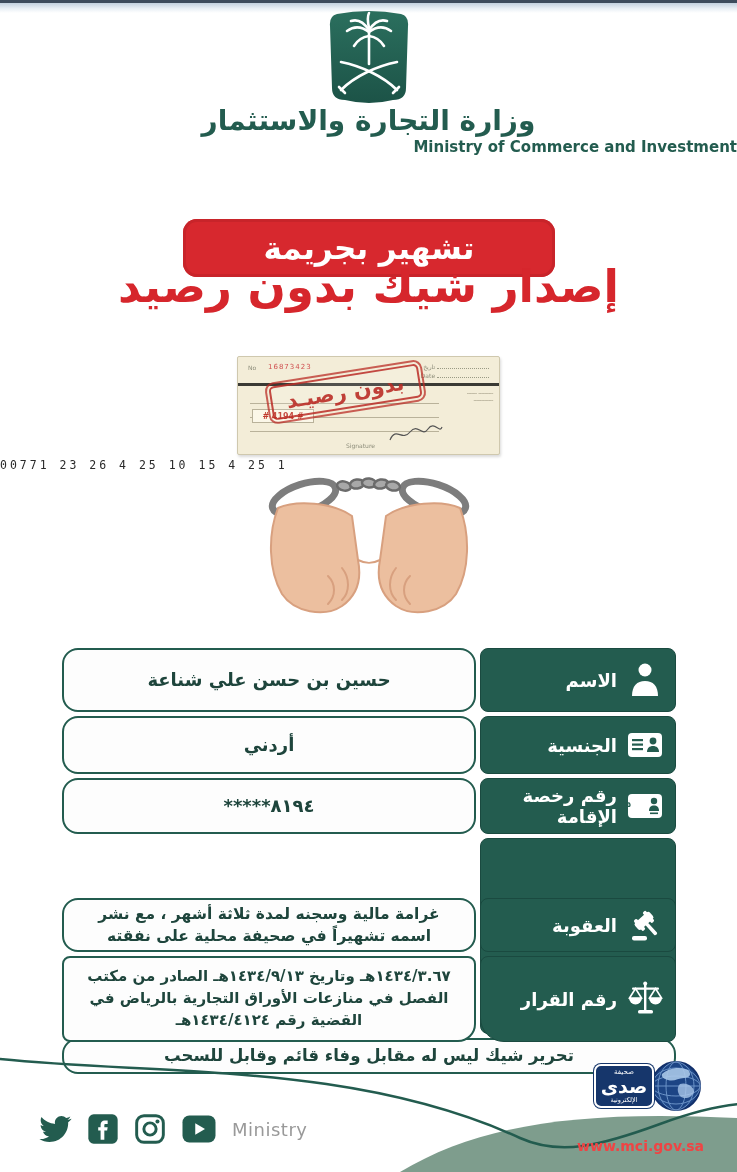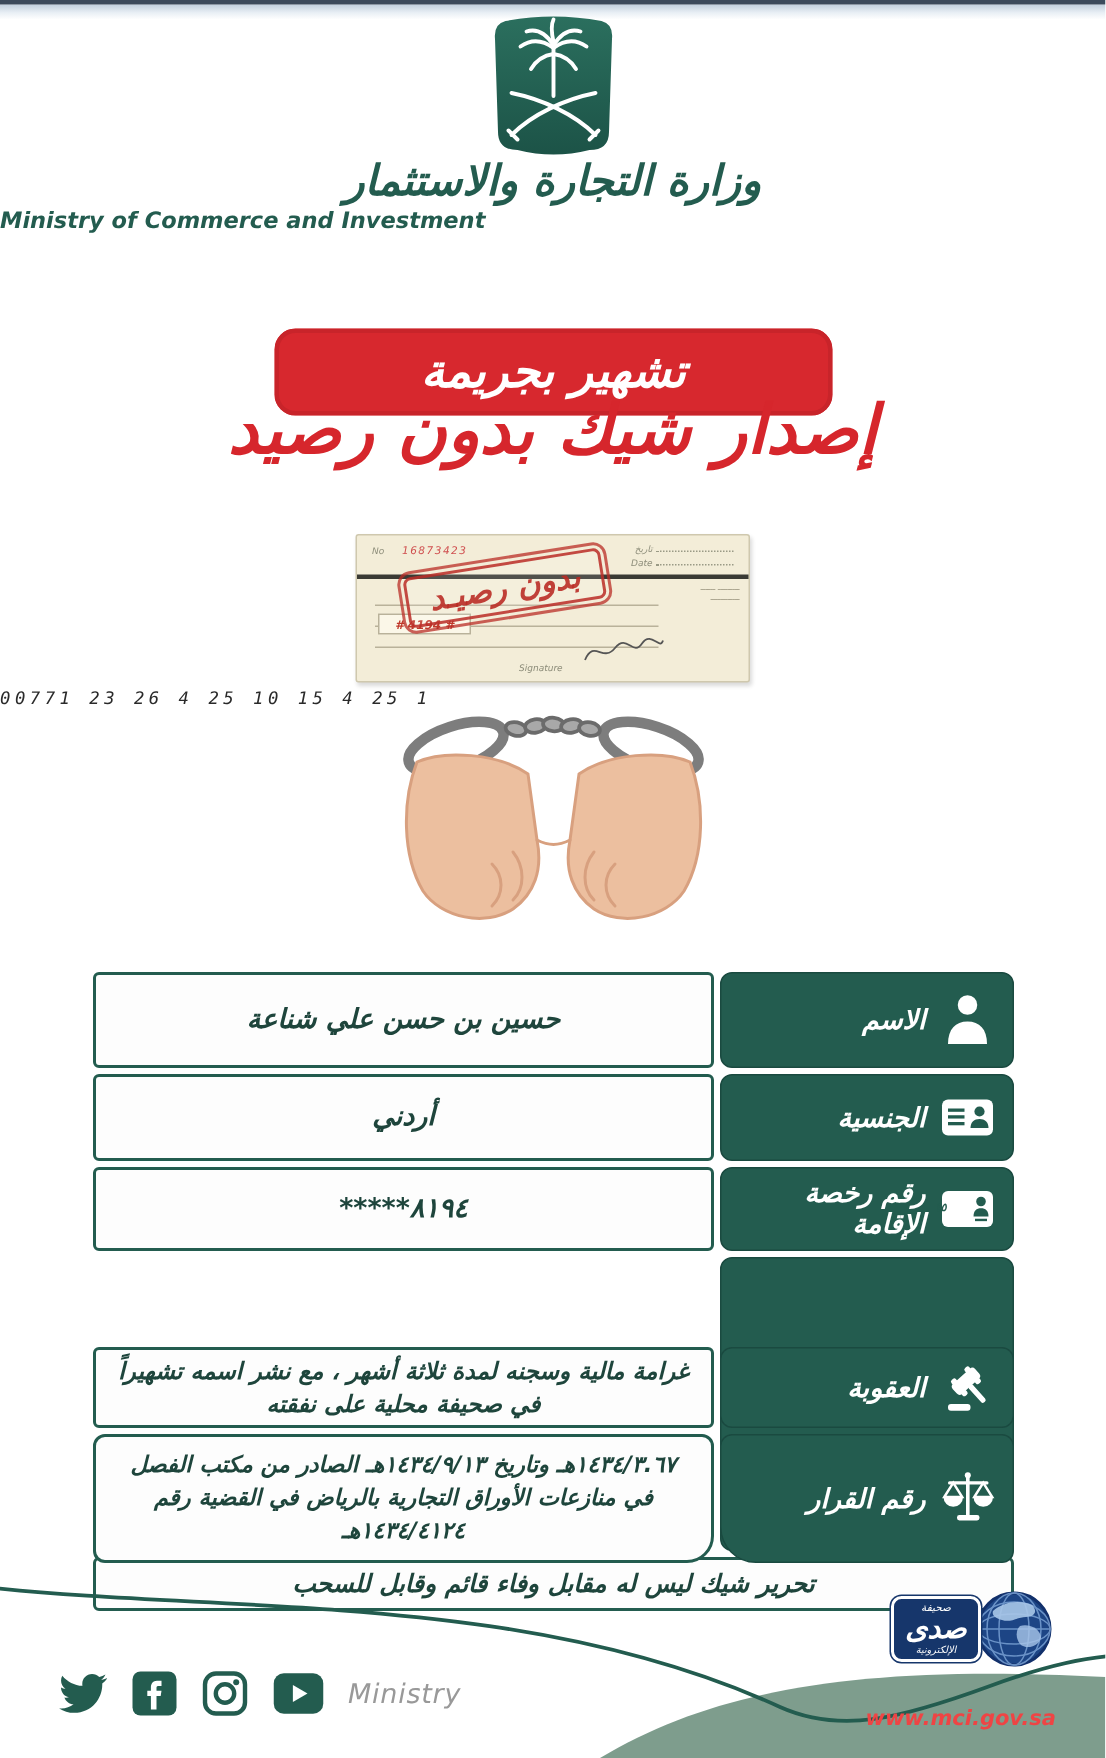--- a/index.html
+++ b/index.html
@@ -1,29 +1,29 @@
 <!DOCTYPE html>
 <html lang="ar"><head>
 <meta charset="utf-8">
 <style>
   * { margin:0; padding:0; box-sizing:border-box; }
   html,body { width:737px; height:1172px; background:#fff; overflow:hidden;
               font-family:"DejaVu Sans", sans-serif; }
-  #page { position:relative; width:734px; height:1172px; background:#fff;font-style:italic; }
+  #page { position:relative; width:734px; height:1172px; background:#fff; }
 
   
   .topstrip { position:absolute; top:0; left:0; width:737px; height:13px;
     border-top:3px solid #3d4b5c;
     background:linear-gradient(180deg,#c2d0de 0%,#e9eff5 55%,#ffffff 100%); }
 
   
   .emblem { position:absolute; top:10px; left:327px; width:84px; height:96px; }
   .min-ar { position:absolute; top:104px; left:0; width:737px; text-align:center;
     color:#235c4f; font-size:28px; font-weight:bold; letter-spacing:1px; }
-  .min-en { position:absolute; top:138px; left:0; width:737px; text-align:left;
+  .min-en { position:absolute; top:138px; left:0; width:737px; text-align:right;
     color:#235c4f; font-size:15px; font-weight:bold; }
 
   .banner { position:absolute; top:188px; left:183px; width:372px; height:58px;
     background:#d7282e; border-radius:14px; box-shadow:inset 0 0 0 3px #c8242a;
     display:flex; align-items:center; justify-content:center;
     color:#fff; font-size:31px; font-weight:bold;margin-top:31px; }
   .headline { position:absolute; top:260px; left:0; width:737px; text-align:center;
     color:#d6262c; font-size:45px; font-weight:bold; }
 
   
@@ -54,21 +54,21 @@
   .hands { position:absolute; top:472px; left:240px; width:258px; height:168px; }
 
   
   .dtable { position:absolute; top:648px; left:62px; width:614px;
     display:flex; flex-direction:column; gap:4px; direction:rtl; }
   .drow { display:flex; gap:4px; }
   .lbl { width:196px; flex:0 0 196px; background:#235c4f; border:1px solid #1a4a40;
     border-radius:8px; display:flex; align-items:center; gap:8px; padding:0 10px 0 6px;
     color:#fff; font-weight:bold; font-size:18px; }
   .lbl svg { flex:0 0 auto; }
-  .val { flex:1; background:#fdfdfd; border:2px solid #235c4f; border-radius:4px;
+  .val { flex:1; background:#fdfdfd; border:2px solid #235c4f; border-radius:16px;
     display:flex; align-items:center; justify-content:center; text-align:center;
     color:#1e453c; font-weight:bold; font-size:18px; padding:4px 12px; line-height:1.45; }
   .drow:nth-child(1){height:64px;} .drow:nth-child(2){height:58px;}
   .drow:nth-child(3){height:56px;} .drow:nth-child(4){height:56px;flex-direction:column;}
   .drow:nth-child(5){height:54px;} .drow:nth-child(6){height:86px;}
   .drow:nth-child(4) .val{font-size:16.5px;}
   .drow:nth-child(5) .val{font-size:15.5px;}
   .drow:nth-child(6) .val{font-size:15px;}
   .drow:nth-child(6) .lbl{border-radius:8px 8px 8px 24px;}
   .drow:nth-child(6) .val{border-radius:8px 8px 18px 8px;}

